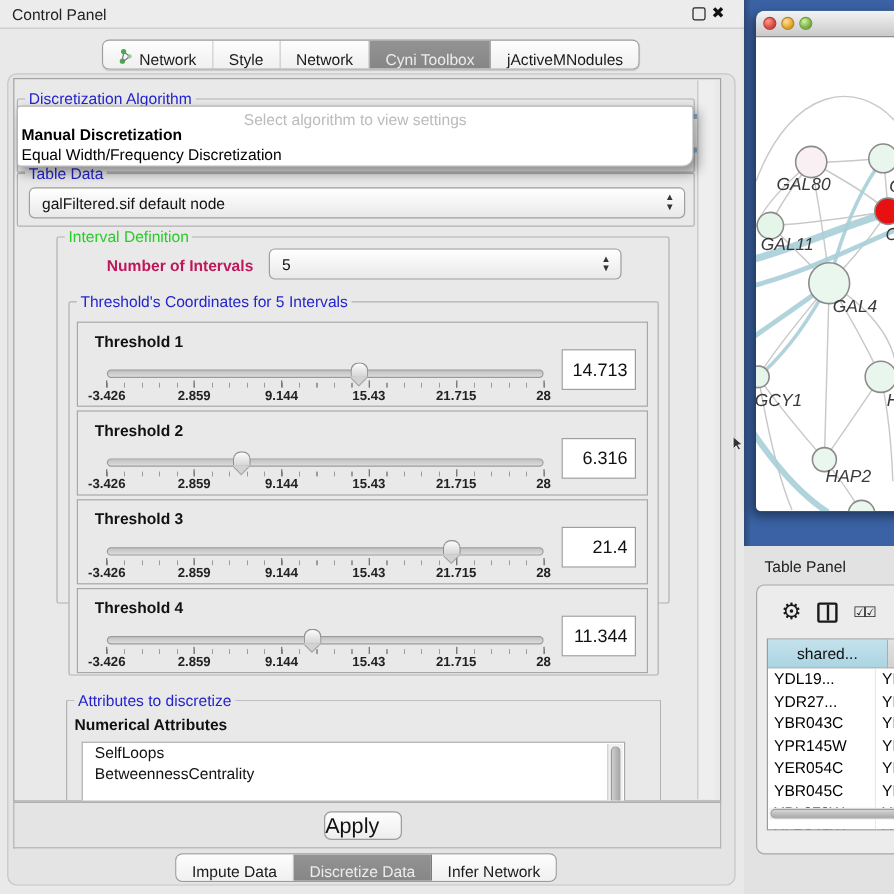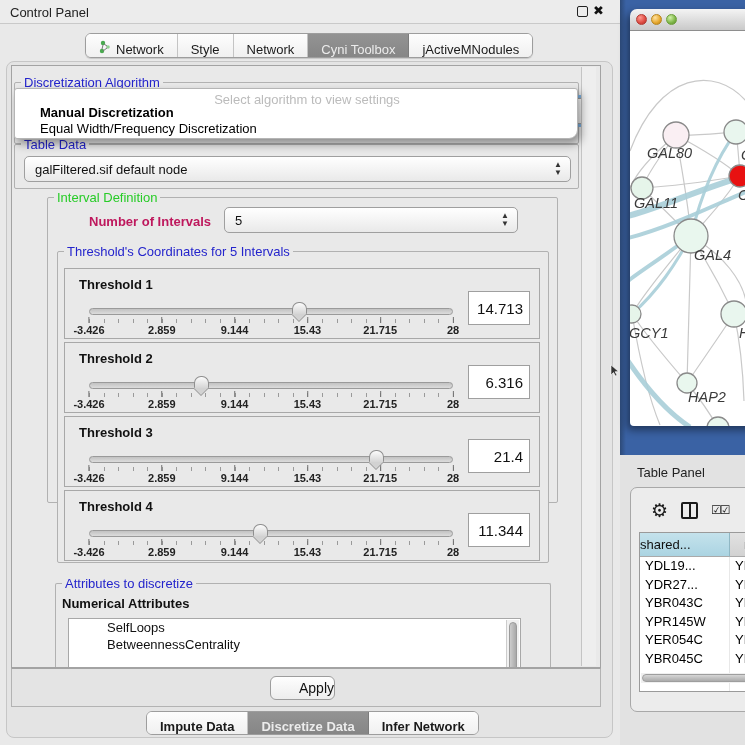--- a/index.html
+++ b/index.html
@@ -30,48 +30,48 @@
   .group-title { position:absolute; top:-8px; left:6px; padding:0 3px; background:#e9e9e9; font-size:13px; }
   .t-blue { color:#2424cc; } .t-green { color:#27cc27; }
 
   .combo { position:absolute; height:26px; background:linear-gradient(#ffffff,#e9e9e9); border:1px solid #9f9f9f; border-radius:5px; font-size:13px; color:#111; display:flex; align-items:center; padding:0 10px; }
   .combo .arrows { position:absolute; right:8px; top:4px; font-size:8px; line-height:8px; color:#333; text-align:center; }
 
   
   #algo-combo { left:8px; top:32px; width:566px; box-shadow:0 0 0 3px #7fb1df; }
 
   
-  #algo-popup { left:2px; top:22px; width:564px; height:51px; background:#fff; border:1px solid #b5b5b5; border-radius:3px 3px 9px 3px; box-shadow:3px 5px 10px rgba(0,0,0,.4); z-index:40; font-size:13px;padding-left:22px; }
+  #algo-popup { left:2px; top:22px; width:564px; height:51px; background:#fff; border:1px solid #b5b5b5; border-radius:3px 3px 9px 3px; box-shadow:3px 5px 10px rgba(0,0,0,.4); z-index:40; font-size:13px; }
   #algo-popup .ph { text-align:center; color:#bbb; padding-top:3px; height:16px; }
   #algo-popup .opt { padding:0 3px; height:16px; color:#000; }
   #algo-popup .opt.bold { font-weight:bold; }
 
   
   .th-panel { position:absolute; left:49px; width:476px; height:71px; border:1px solid #a8a8a8; background:#e9e9e9; }
   .th-label { position:absolute; left:14px; top:8px; font-size:13px; font-weight:bold; color:#111; }
   .slider-zone { position:absolute; left:24px; top:33px; width:364px; height:34px; }
   .track { position:absolute; left:0; top:6px; width:100%; height:7px; border-radius:4px; background:linear-gradient(#c2c2c2,#dcdcdc); border:1px solid #9a9a9a; }
   .thumb { position:absolute; top:0; width:15px; height:12px; background:linear-gradient(#fcfcfc,#d5d5d5); border:1px solid #8f8f8f; border-bottom:none; border-radius:7px 7px 1px 1px; z-index:3; }
   .thumb:after { content:""; position:absolute; left:-1px; top:11px; border-left:7.5px solid transparent; border-right:7.5px solid transparent; border-top:7px solid #d2d2d2; filter:drop-shadow(0 1px 0 #8f8f8f); }
   .minor-ticks { position:absolute; left:0; top:17px; width:100.5%; height:4px; background-image:repeating-linear-gradient(90deg,#9a9a9a 0 1px,transparent 1px 14.56px); }
   .major-tick { position:absolute; top:15px; transform:translateX(-50%); font-size:11px; font-weight:bold; color:#222; text-align:center; }
   .major-tick:before { content:""; display:block; margin:0 auto 1px auto; width:1px; height:6px; background:#707070; }
   .th-value { position:absolute; right:9px; top:22px; width:62px; height:34px; background:#fff; border:1px solid #9f9f9f; font-size:15px; color:#111; text-align:right; padding-right:6px; font-family:"Liberation Sans",sans-serif; }
 
   
   #attr-list { position:absolute; left:12px; top:34px; width:453px; height:57px; background:#fff; border:1px solid #a8a8a8; overflow:hidden; font-size:13px; color:#111; }
-  #attr-list div { padding:1px 0 1px 10px;margin-left:28px; }
+  #attr-list div { padding:1px 0 1px 10px; }
   #attr-scroll { position:absolute; right:1px; top:1px; width:13px; height:55px; background:#f1f1f1; border-left:1px solid #ccc; }
   #attr-scroll i { position:absolute; left:2px; top:2px; width:8px; height:50px; background:linear-gradient(90deg,#cdcdcd,#a9a9a9); border:1px solid #9b9b9b; border-radius:5px; }
 
   #apply-bar { left:11px; top:668px; width:590px; height:39px; background:#e4e4e4; border:1px solid #b3b3b3; border-top:1px solid #a3a3a3; }
-  #apply-btn { left:258px; top:7px; width:65px; height:24px; background:linear-gradient(#fefefe,#ededed); border:1px solid #9d9d9d; border-radius:6px; font-size:14px; color:#111; text-align:right; line-height:22px; }
+  #apply-btn { left:258px; top:7px; width:65px; height:24px; background:linear-gradient(#fefefe,#ededed); border:1px solid #9d9d9d; border-radius:6px; font-size:18px; color:#111; text-align:left; line-height:22px; }
 
   #bottom-tabs { left:146px; top:711px; height:24px; display:flex; border:1px solid #9d9d9d; border-radius:6px; overflow:hidden; background:#f5f5f5; }
-  #bottom-tabs .tab { font-size:13px;font-weight:bold; }
+  #bottom-tabs .tab { font-size:13px; }
 
   
   #desktop { left:620px; top:0; width:125px; height:455px; background:linear-gradient(90deg,#2d4a78 0px,#3a62a4 6px,#3a62a4 100%);font-style:italic; }
   #net-window { left:10px; top:9px; width:130px; height:417px; border-radius:7px 7px 4px 4px; overflow:hidden; box-shadow:-3px 4px 9px rgba(0,0,0,.45); }
   #net-titlebar { position:relative; height:22px; background:linear-gradient(#f4f4f4,#c9c9c9); border-bottom:1px solid #8e8e8e; }
   .light { position:absolute; top:5px; width:11px; height:11px; border-radius:50%; }
   #light-close { left:6px;  background:radial-gradient(circle at 35% 30%,#ff9a90,#dd4a41 60%,#a8322c); border:1px solid #b23b33; }
   #light-min   { left:21px; background:radial-gradient(circle at 35% 30%,#ffe2a0,#e6a72c 60%,#b27d17); border:1px solid #b7851f; }
   #light-max   { left:36px; background:radial-gradient(circle at 35% 30%,#d2f2a8,#7db547 60%,#5a8c2f); border:1px solid #6d9e3b; }
   #net-canvas { position:relative; width:100%; height:395px; background:#fff; }
@@ -79,21 +79,21 @@
   #table-section { left:620px; top:455px; width:125px; height:290px; background:#e2e2e2; }
   #tp-title { left:17px; top:10px; font-size:13px; color:#222; }
   #tp-panel { left:10px; top:32px; width:130px; height:225px; background:#ececec; border:1px solid #a8a8a8; border-radius:7px; overflow:hidden; }
   #tp-toolbar { position:absolute; left:0; top:0; width:100%; height:44px; display:flex; align-items:center; gap:13px; padding-left:20px; color:#1a1a1a; }
   #gear-ic { font-size:19px; }
   #split-ic { width:17px; height:17px; border:2px solid #1a1a1a; border-radius:2px; position:relative; }
   #split-ic:after { content:""; position:absolute; left:6px; top:0; width:2px; height:13px; background:#1a1a1a; }
   .chk { font-size:12px; letter-spacing:-2px; }
   #tp-table { position:absolute; left:8px; top:44px; width:122px; height:160px; border:1px solid #9a9a9a; background:#fff; font-size:13px; overflow:hidden; }
   #tp-head { display:flex; height:24px; }
-  #tp-head .hc1 { width:90px; background:linear-gradient(#c4e2ec,#abd4e2); border-right:1px solid #8fb7c4; line-height:24px; color:#111; }
+  #tp-head .hc1 { width:100px; background:linear-gradient(#c4e2ec,#abd4e2); border-right:1px solid #8fb7c4; text-align:center; line-height:24px; color:#111; }
   #tp-head .hc2 { flex:1; background:linear-gradient(#e2e2e2,#d2d2d2); padding-left:14px; line-height:24px; color:#111; overflow:hidden; border-bottom:1px solid #aaa;}
   #tp-head .hc1 { border-bottom:1px solid #aaa; }
   .trow { display:flex; height:18.6px; line-height:18.6px; color:#000; }
   .trow .c1 { width:90px; padding-left:5px; border-right:1px solid #e8e8e8; overflow:hidden; white-space:nowrap; }
   .trow .c2 { flex:1; padding-left:5px; overflow:hidden; white-space:nowrap; }
   #tp-hscroll { position:absolute; left:1px; bottom:8px; width:118px; height:10px; background:#f0f0f0; }
   #tp-hscroll i { position:absolute; left:1px; top:1px; width:108px; height:8px; border-radius:4px; background:linear-gradient(#d6d6d6,#ababab); border:1px solid #9e9e9e; }
 
   #cursor { left:610px; top:363px; z-index:60; }
   svg text { font-family:"Liberation Sans","DejaVu Sans",sans-serif; }

